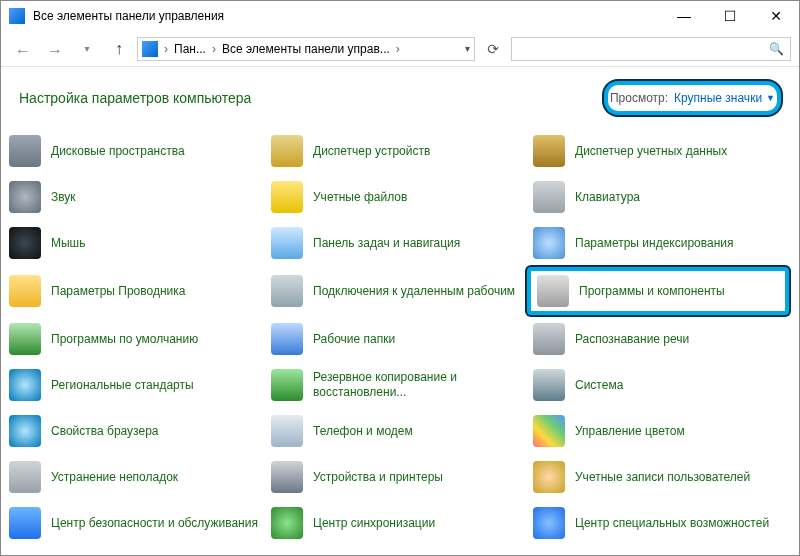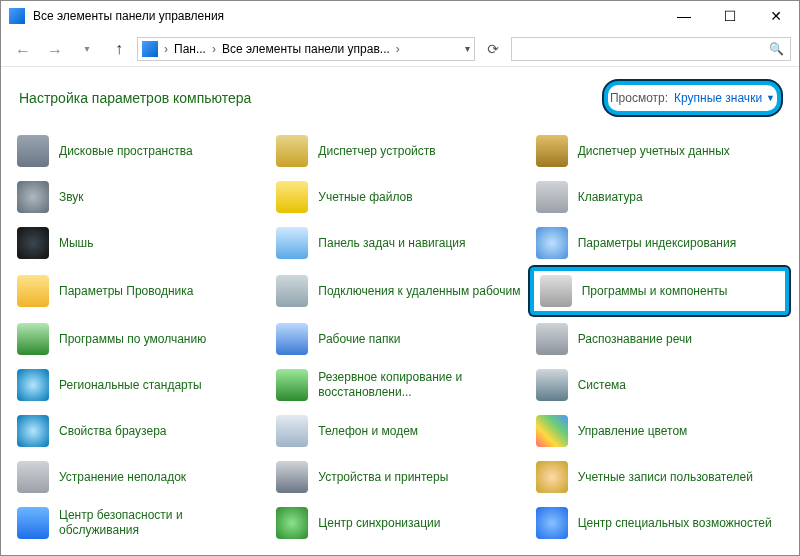--- a/index.html
+++ b/index.html
@@ -18,21 +18,21 @@
 .crumb-sep { color: #666; }
 .ab-drop { margin-left: auto; color: #555; font-size: 10px; }
 .refresh { width: 28px; height: 24px; display: flex; align-items: center; justify-content: center; color: #555; font-size: 14px; }
 .searchbox { width: 280px; height: 24px; border: 1px solid #ccc; display: flex; align-items: center; padding: 0 6px; }
 .searchbox .si { margin-left: auto; color: #888; }
 .content-header { display: flex; align-items: center; padding: 14px 18px 10px 18px; }
 .content-title { color: #1a6b1a; font-size: 14px; }
 .view-wrap { margin-left: auto; display: flex; align-items: center; gap: 6px; border: 4px solid #00a8e8; border-radius: 14px; padding: 6px 2px; background: #fff; box-shadow: 0 0 0 2px #003049; }
 .view-label { color: #555; }
 .view-value { color: #0066cc; display: flex; align-items: center; gap: 4px; }
-.grid { display: grid; grid-template-columns: repeat(3, 1fr); padding: 4px 10px 10px 10px; column-gap: 0; row-gap: 2px; }
+.grid { display: grid; grid-template-columns: repeat(3, 1fr); padding: 4px 10px 10px 2px; column-gap: 0; row-gap: 2px; }
 .item { display: flex; align-items: center; gap: 10px; padding: 4px 6px; min-height: 44px; }
 .item .ico { width: 32px; height: 32px; flex-shrink: 0; display: flex; align-items: center; justify-content: center; border-radius: 4px; }
 .item .lbl { color: #1a6b1a; font-size: 12px; line-height: 1.25; }
 .highlight { border: 4px solid #00a8e8; border-radius: 4px; box-shadow: 0 0 0 2px #003049; background: #fff; }
 
 .ic-disk { background: linear-gradient(#9aa5b1, #6b7785); }
 .ic-dev { background: linear-gradient(#e8d48b, #c9a227); }
 .ic-cred { background: linear-gradient(#e0c068, #a07820); }
 .ic-sound { background: radial-gradient(#b0b8bf, #5f6c77); border-radius: 50%; }
 .ic-hist { background: linear-gradient(#ffe680, #e6c200); }

